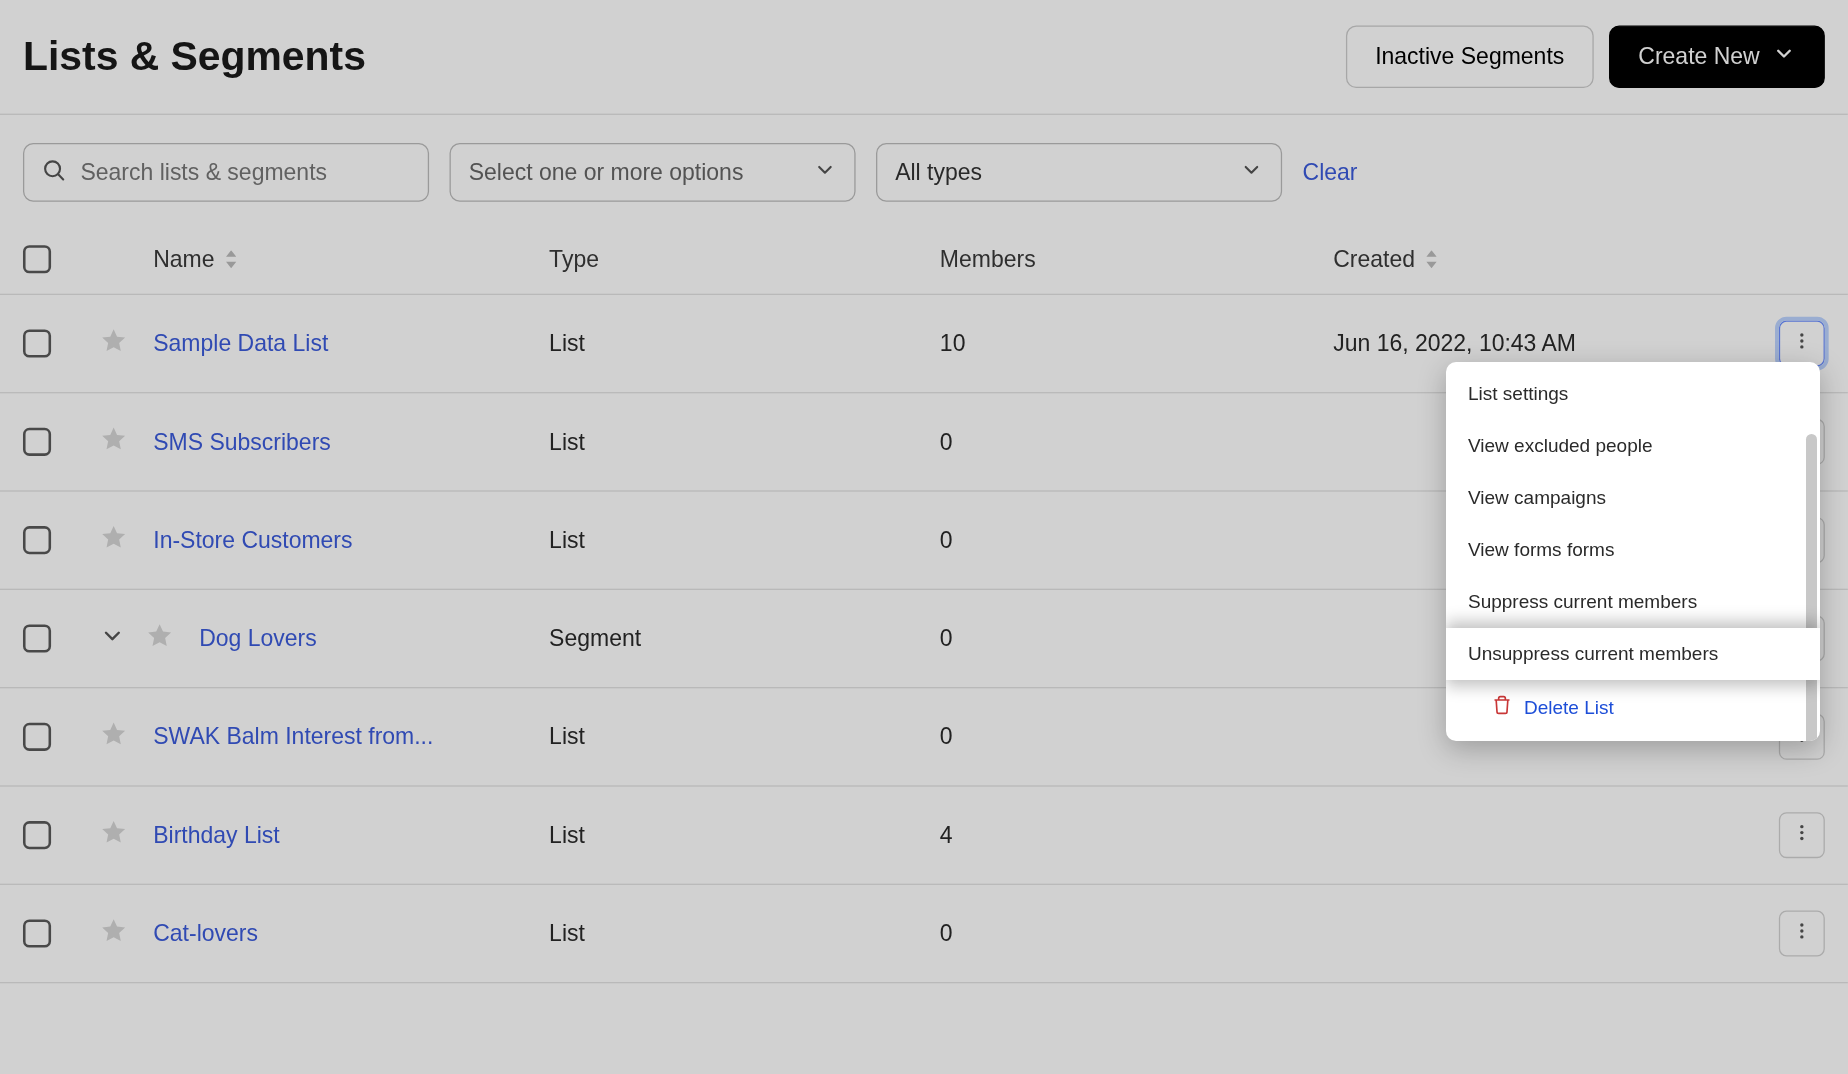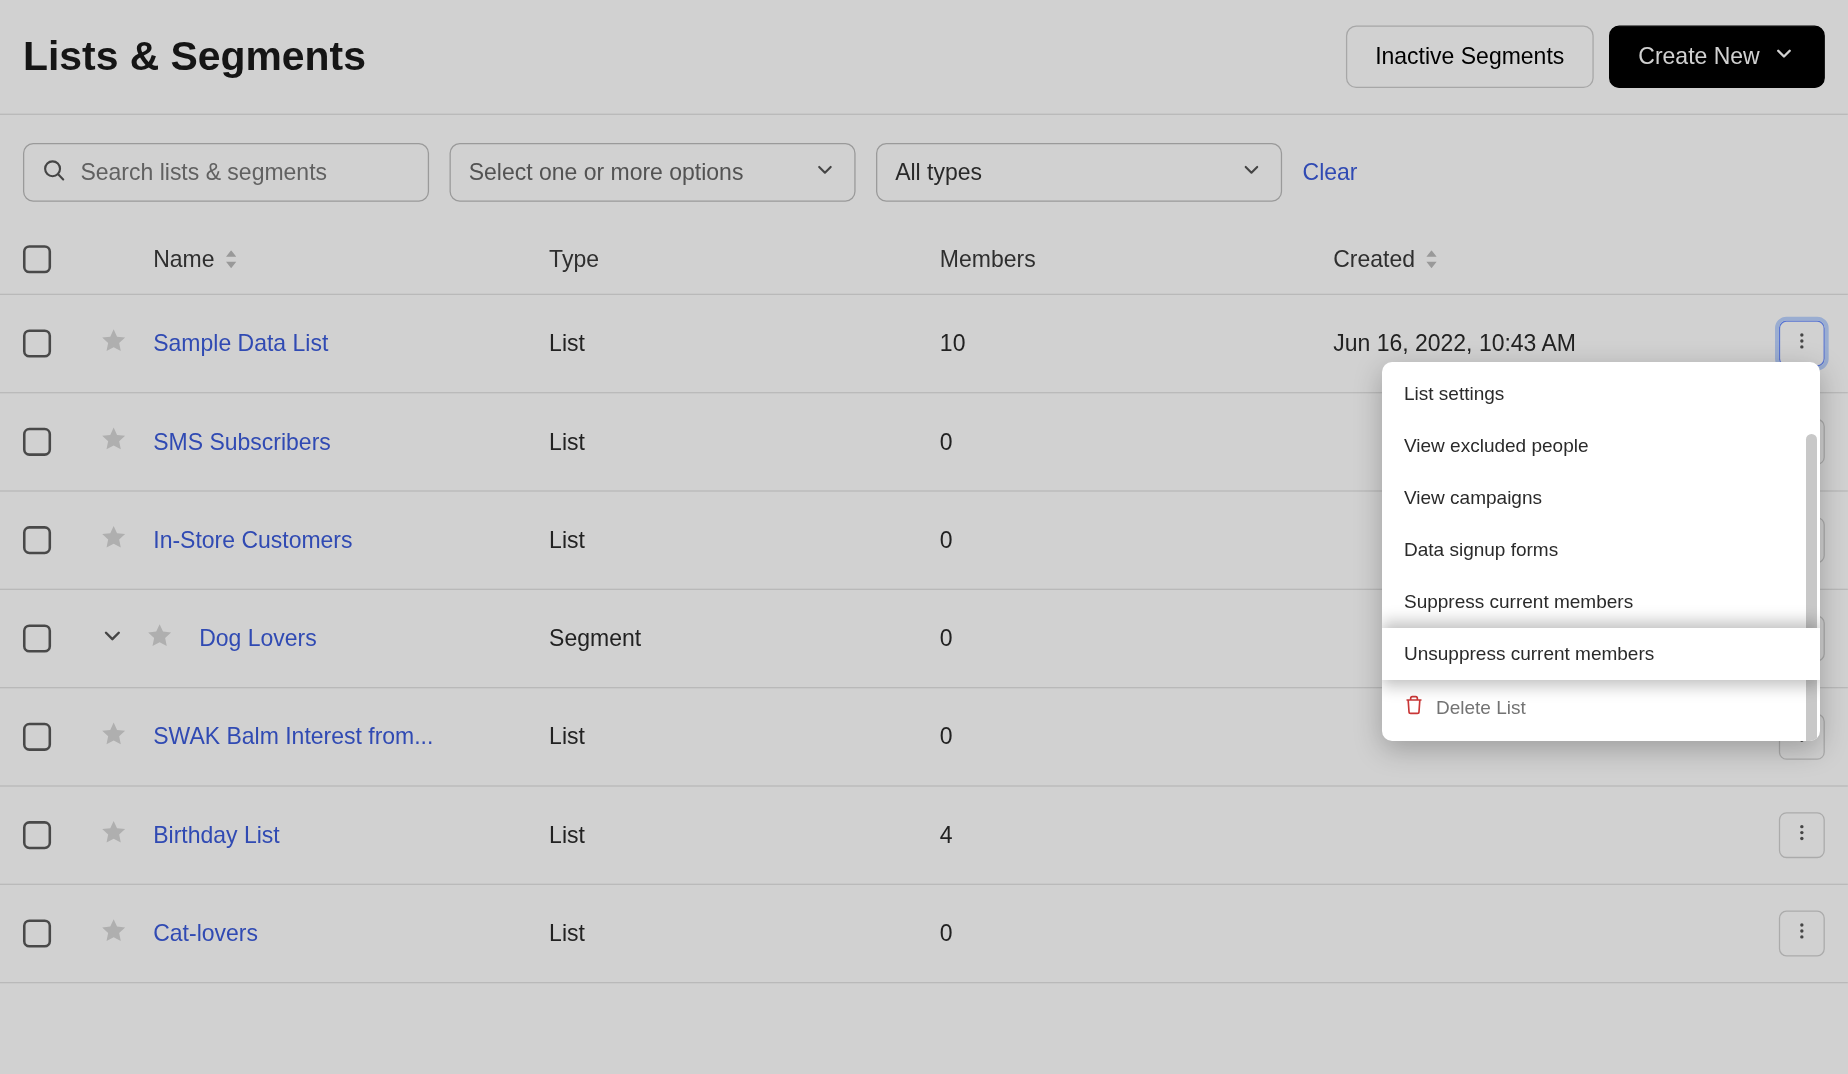--- a/index.html
+++ b/index.html
@@ -172,21 +172,21 @@
     .overlay {
       position: absolute;
       inset: 0;
       background: rgba(0,0,0,0.18);
       pointer-events: none;
     }
     .dropdown {
       position: absolute;
       top: 362px;
       right: 28px;
-      width: 438px;
+      width: 374px;
       background: #fff;
       border-radius: 10px;
       box-shadow: 0 8px 28px rgba(0,0,0,0.25);
       overflow: hidden;
       padding: 6px 0;
     }
     .dropdown::after {
       content: '';
       position: absolute;
       top: 72px;
@@ -205,21 +205,22 @@
       align-items: center;
       gap: 12px;
     }
     .dropdown-item.highlight {
       position: relative;
       z-index: 5;
       box-shadow: 0 -8px 14px rgba(0,0,0,0.2), 0 8px 14px rgba(0,0,0,0.2);
       background: #fff;
     }
     .dropdown-item.danger {
-      color: #737373;
+      color: #1d4ed8;
+      margin-left: 24px;
     }
     .trash-icon { color: #c93737; }
   </style>
 </head>
 <body>
 
 <div class="page-wrap">
 
   <div class="header-row">
     <h1 class="page-title">Lists &amp; Segments</h1>
@@ -468,21 +469,21 @@
     <div class="dropdown-item">
       <span>List settings</span>
     </div>
     <div class="dropdown-item">
       <span>View excluded people</span>
     </div>
     <div class="dropdown-item">
       <span>View campaigns</span>
     </div>
     <div class="dropdown-item">
-      <span>Data signup forms</span>
+      <span>View forms forms</span>
     </div>
     <div class="dropdown-item">
       <span>Suppress current members</span>
     </div>
     <div class="dropdown-item highlight">
       <span>Unsuppress current members</span>
     </div>
     <div class="dropdown-item danger">
       <span class="trash-icon"><svg width="20" height="20" viewBox="0 0 24 24" fill="none" stroke="#c93737" stroke-width="2">
           <path d="M3 6h18M8 6V4a2 2 0 012-2h4a2 2 0 012 2v2M19 6l-1 14a2 2 0 01-2 2H8a2 2 0 01-2-2L5 6"></path>

